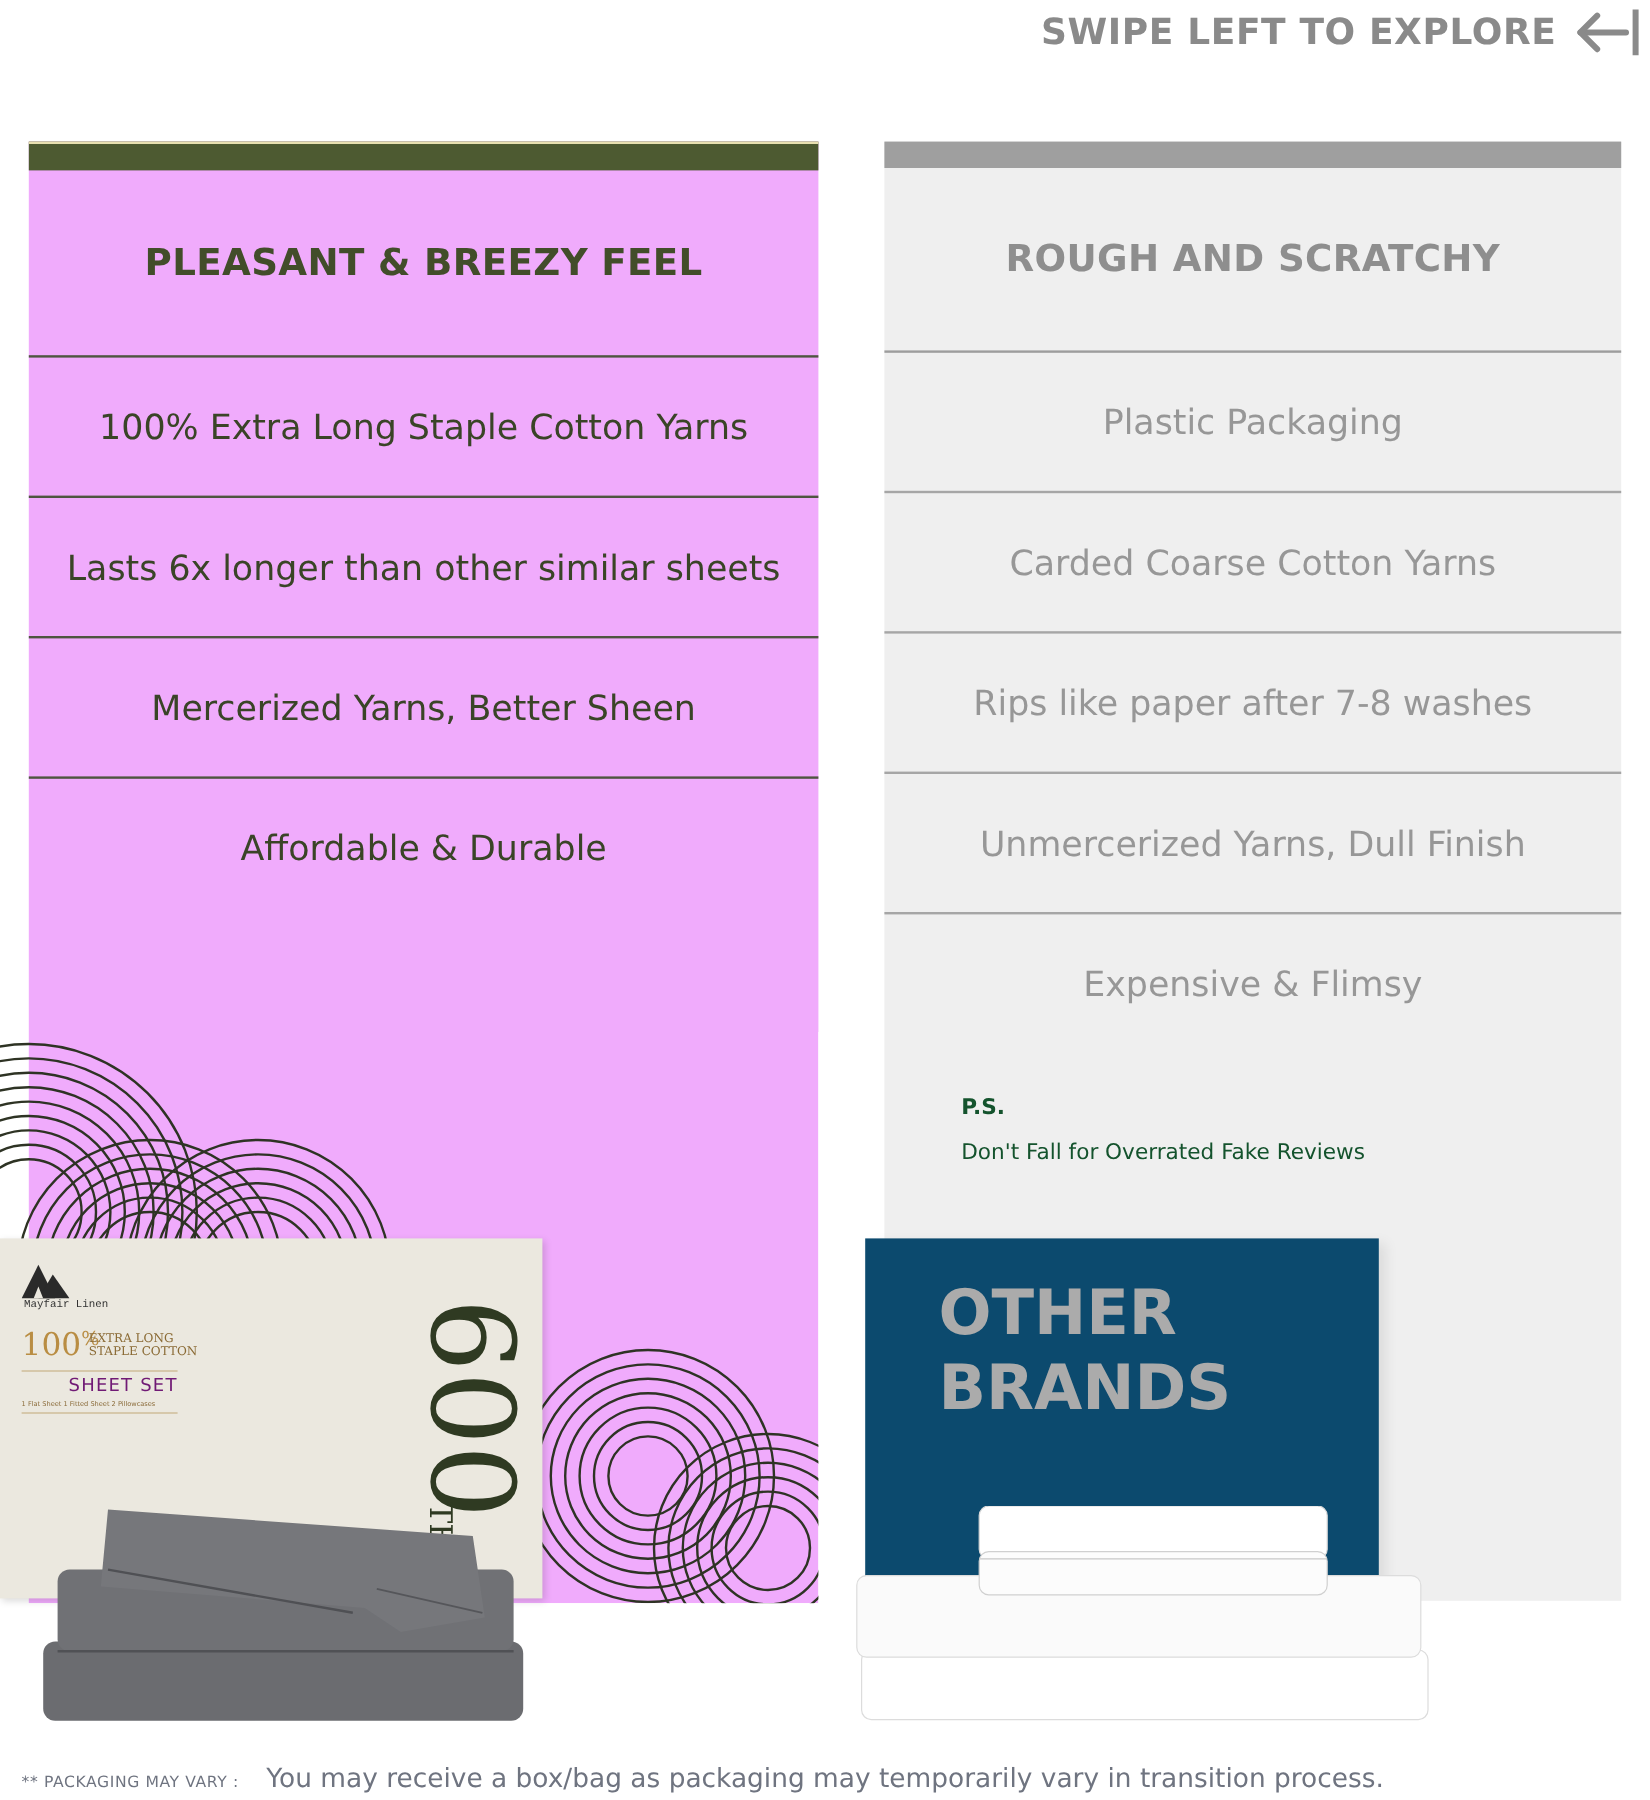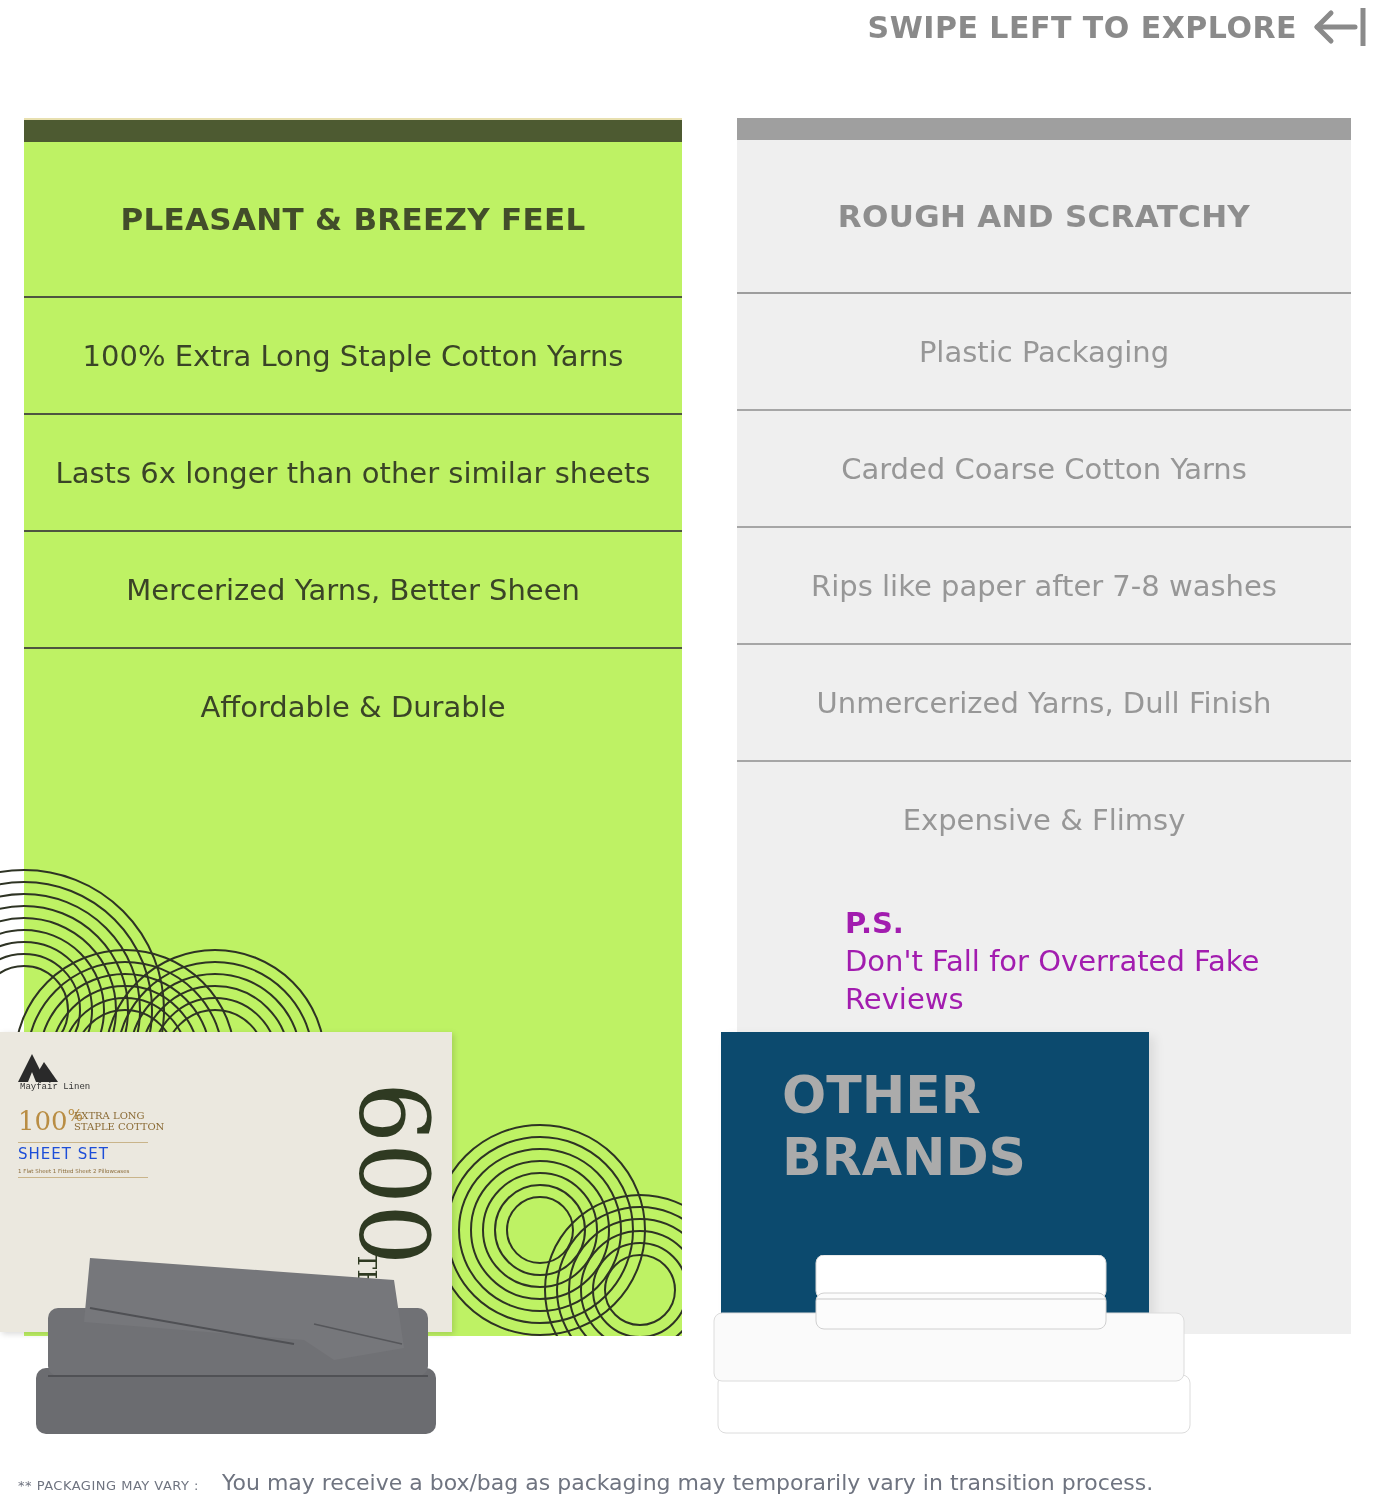--- a/index.html
+++ b/index.html
@@ -4,50 +4,50 @@
 <style>
   html, body { margin: 0; padding: 0; background: #ffffff; }
   body { width: 1375px; height: 1500px; position: relative; overflow: hidden;
          font-family: "DejaVu Sans", sans-serif; }
 
   .swipe { position: absolute; top: 6px; right: 8px; display: flex; align-items: center; gap: 14px;
            color: #8a8a8a; font-weight: bold; font-size: 30px; letter-spacing: 0.5px; }
   .swipe svg { display: block; }
 
   .col { position: absolute; top: 118px; }
-  .col-left  { left: 24px;  width: 658px; height: 1218px; background: #bef264; }
+  .col-left  { left: 24px;  width: 658px; height: 1218px; background: #f0abfc; }
   .col-right { left: 737px; width: 614px; height: 1216px; background: #efefef; }
 
   .bar { height: 22px; }
   .col-left .bar  { background: #4d5a31; border-top: 2px solid #e8e0b0; }
   .col-right .bar { background: #9f9f9f; }
 
   .head { height: 154px; display: flex; align-items: center; justify-content: center;
           font-weight: bold; font-size: 31px; letter-spacing: 0.3px; }
   .col-left .head  { color: #424d2a; border-bottom: 2px solid #4e5540; }
   .col-right .head { color: #8e8e8e; border-bottom: 2px solid #9d9d9d; height: 152px; }
 
   .row { height: 115px; display: flex; align-items: center; justify-content: center;
          font-size: 29px; text-align: center; }
   .col-left .row  { color: #3a4427; border-bottom: 2px solid #4e5540; }
   .col-right .row { color: #979797; border-bottom: 2px solid #a6a6a6; }
   .row.last { border-bottom: none !important; }
 
-  .ps { position: absolute; left: 64px; top: 786px; color: #a21caf; font-size: 29px; line-height: 38px; margin-left: 44px; }
+  .ps { position: absolute; left: 64px; top: 786px; color: #14532d; font-size: 18px; line-height: 38px; }
   .ps .ps-label { font-weight: bold; }
 
   
   .art { position: absolute; left: 0; top: 860px; width: 700px; height: 600px; }
   .box { position: absolute; left: 0; top: 1032px; width: 452px; height: 300px; background: #ebe8df;
          box-shadow: 2px 2px 6px rgba(0,0,0,0.15); }
   .box-logo-text { position: absolute; left: 20px; top: 50px; font-family: Liberation Mono, monospace; font-size: 9px; color: #333; }
   .box-pct { position: absolute; left: 18px; top: 74px; font-family: "DejaVu Serif", serif; color: #b98d43; font-size: 26px; }
   .box-pct-sub { position: absolute; left: 74px; top: 78px; font-family: "DejaVu Serif", serif; color: #8a6a34; font-size: 10px; line-height: 11px; }
-  .box-sheetset { position: absolute; left: 18px; top: 110px; color: #1d4ed8; font-size: 15px; letter-spacing: 1px;
-                  border-top: 1px solid #c9b48a; padding-top: 2px; width: 130px; }
+  .box-sheetset { position: absolute; left: 18px; top: 110px; color: #701a75; font-size: 15px; letter-spacing: 1px;
+                  border-top: 1px solid #c9b48a; padding-top: 2px; width: 130px; text-align: right; }
   .box-contents { position: absolute; left: 18px; top: 136px; color: #8c6d3c; font-size: 5.5px; border-bottom: 1px solid #c9b48a; width: 130px; padding-bottom: 3px; }
   .box-600 { position: absolute; left: 330px; top: 20px; width: 120px; height: 230px; }
 
   .sheets-grey { position: absolute; left: 34px; top: 1248px; width: 410px; height: 190px; }
   .other-box { position: absolute; left: 721px; top: 1032px; width: 428px; height: 304px; background: #0c4a6e;
                box-shadow: 6px 4px 10px rgba(0,0,0,0.08); }
   .other-title { position: absolute; left: 61px; top: 32px; color: #ababab; font-weight: bold; font-size: 52px; line-height: 62px; }
   .sheets-white { position: absolute; left: 712px; top: 1255px; width: 485px; height: 180px; }
 
   .footnote { position: absolute; left: 18px; top: 1470px; color: #6f7480; font-size: 22px; white-space: nowrap; }

